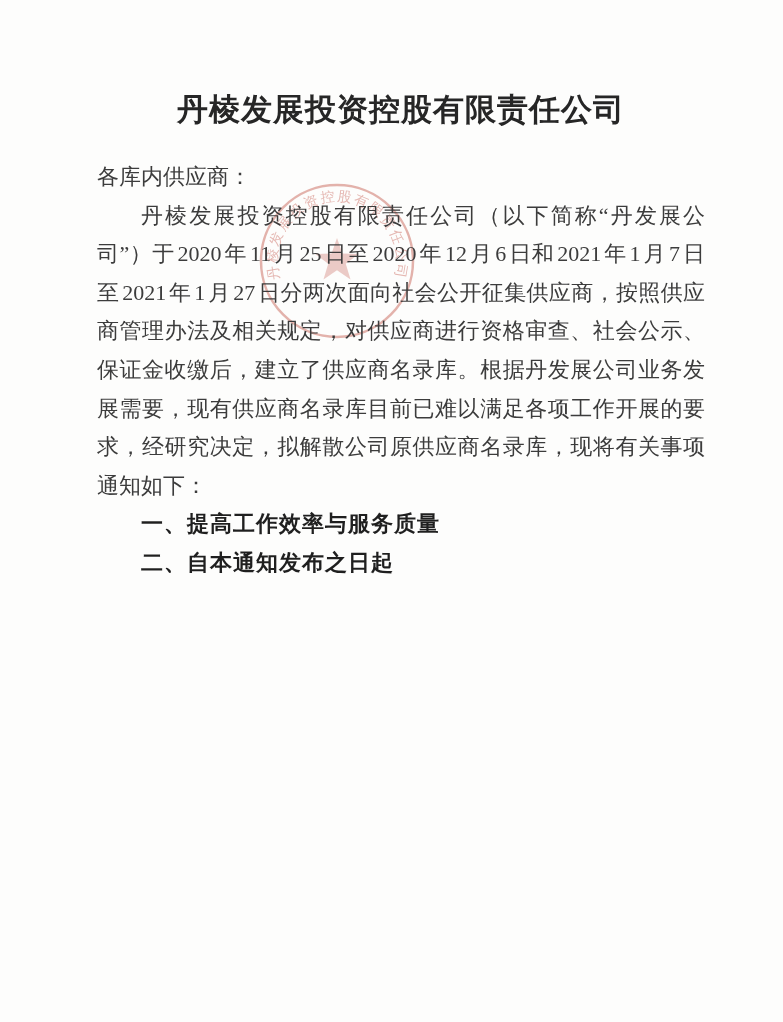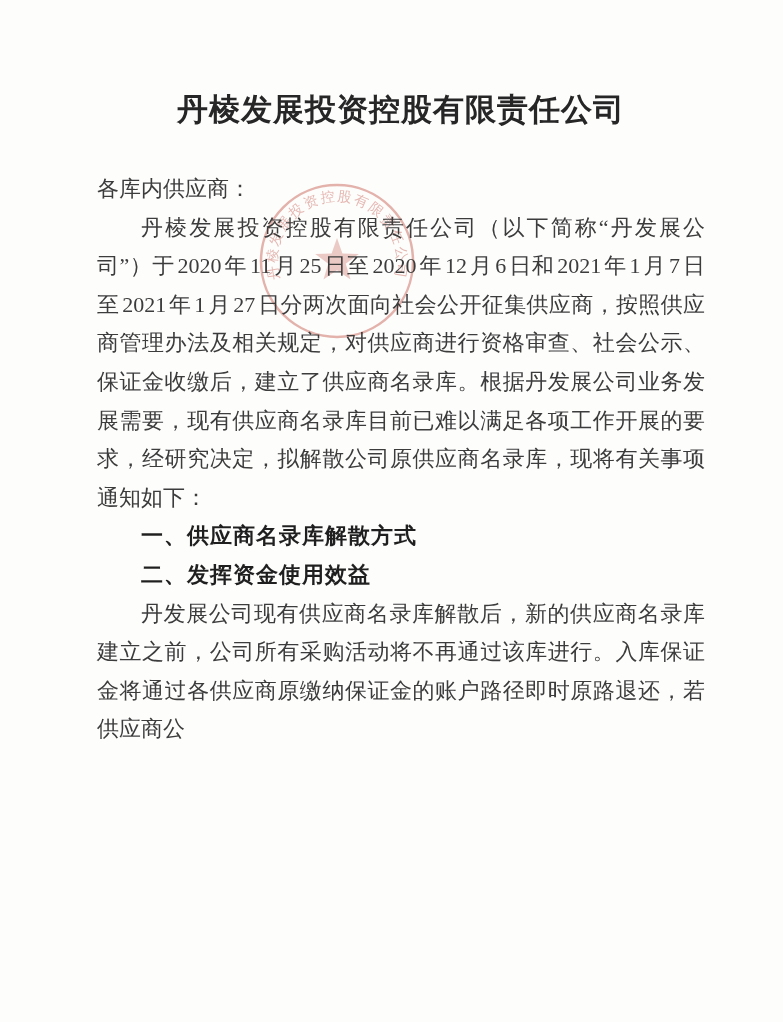--- a/index.html
+++ b/index.html
@@ -23,21 +23,21 @@
   }
   .title {
     text-align: center;
     font-weight: 700;
     font-size: 31px;
     line-height: 48px;
     color: #262626;
     letter-spacing: 1px;
   }
   .body-text {
-    margin-top: 36px;
+    margin-top: 24px;
     font-size: 22px;
     line-height: 38.6px;
     color: #3c3c3c;
     text-align: justify;
     text-justify: inter-ideograph;
     word-spacing: -3px;
   }
   .body-text p, .body-text h3 {
     margin: 0;
   }
@@ -98,19 +98,18 @@
 
   <div class="content">
 
     <div class="title">
       <div>丹棱发展投资控股有限责任公司</div>
     </div>
 
     <div class="body-text">
       <p class="salutation">各库内供应商：</p>
       <p class="para">丹棱发展投资控股有限责任公司（以下简称“丹发展公司”）于 2020 年 11 月 25 日至 2020 年 12 月 6 日和 2021 年 1 月 7 日至 2021 年 1 月 27 日分两次面向社会公开征集供应商，按照供应商管理办法及相关规定，对供应商进行资格审查、社会公示、保证金收缴后，建立了供应商名录库。根据丹发展公司业务发展需要，现有供应商名录库目前已难以满足各项工作开展的要求，经研究决定，拟解散公司原供应商名录库，现将有关事项通知如下：</p>
-      <h3 class="section-heading">一、供应商名录库解散方式</h3>
-      <h3 class="section-heading">二、发挥资金使用效益</h3>
-      <p class="para">丹发展公司现有供应商名录库解散后，新的供应商名录库建立之前，公司所有采购活动将不再通过该库进行。入库保证金将通过各供应商原缴纳保证金的账户路径即时原路退还，若供应商公</p>
+      <h3 class="section-heading">一、提高工作效率与服务质量</h3>
+      <h3 class="section-heading">二、自本通知发布之日起</h3>
     </div>
 
   </div>
 </div>
 
 </body></html>

